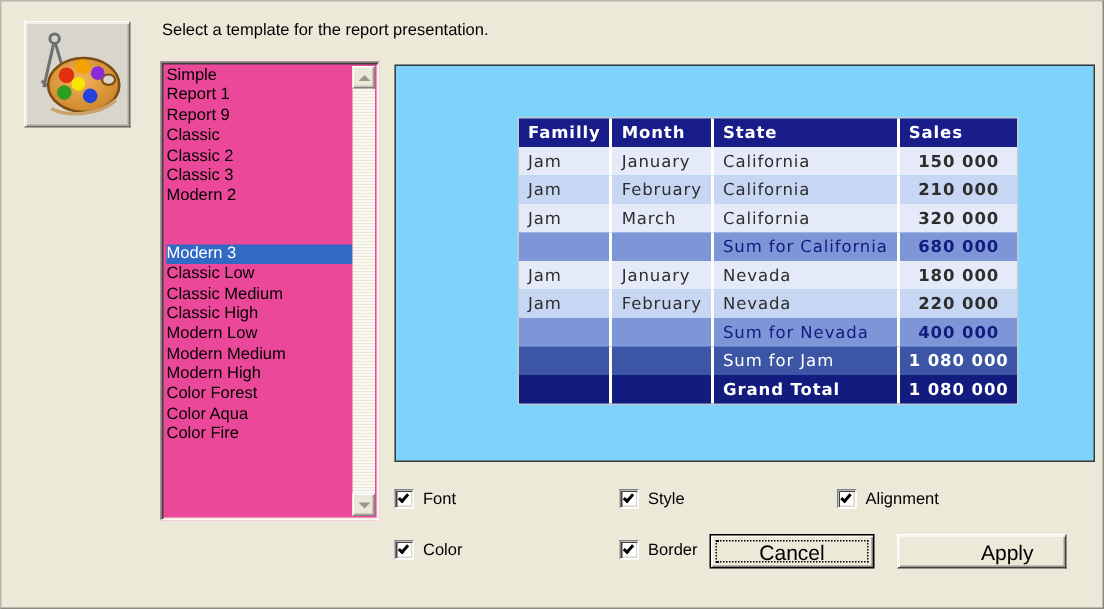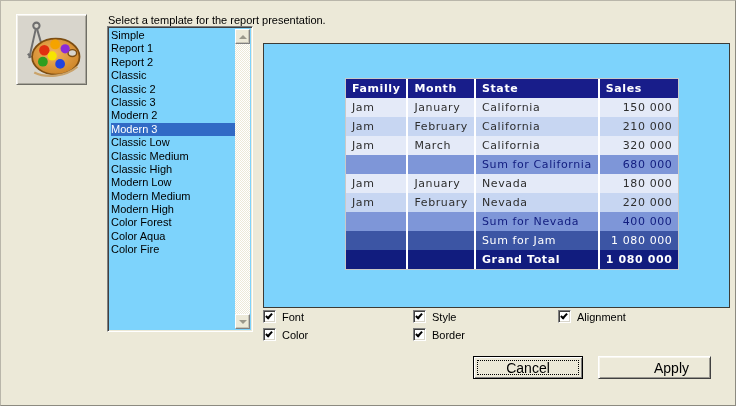--- a/index.html
+++ b/index.html
@@ -24,29 +24,29 @@
     border:1px solid; border-color:#ffffff #6f6e66 #6f6e66 #ffffff;
     box-shadow: inset 1px 1px 0 #f1efe8, inset -1px -1px 0 #a9a79c;
   }
   .icon-frame svg { width:100%; height:100%; display:block; }
 
   
   .title { position:absolute; left:108px; top:14px; }
 
   
   .listbox {
-    position:absolute; left:107px; top:26px; width:146px; height:306px;
-    background:#7dd3fc;
+    position:absolute; left:107px; top:41px; width:146px; height:306px;
+    background:#ec4899;
     border:1px solid; border-color:#808080 #fff #fff #808080;
     box-shadow: inset 1px 1px 0 #404040, inset -1px -1px 0 #ece9d8;
     padding:2px 17px 2px 3px;
     overflow:hidden;
   }
   .list-item { height:13.4px; line-height:13.4px; white-space:nowrap; cursor:default; }
-  .list-item.selected { background:var(--selection,#316ac5); color:#fff; }
+  .list-item.selected { background:var(--selection,#316ac5); color:#fff;margin-top:25px; }
 
   .scrollbar {
     position:absolute; top:2px; right:2px; bottom:2px; width:15px;
     background-image: conic-gradient(#ffffff 25%, #ece9d8 0 50%, #ffffff 0 75%, #ece9d8 0);
     background-size:2px 2px;
   }
   .sb-btn {
     position:absolute; left:0; width:15px; height:15px;
     background:#ece9d8;
     border:1px solid; border-color:#fff #808080 #808080 #fff;
@@ -70,33 +70,33 @@
     border:1px solid #c9c9c9;
   }
   .preview-table td, .preview-table th {
     height:19px; padding:0 6px; white-space:nowrap; text-align:left;
     border-right:2px solid #fff;
   }
   .preview-table td:last-child, .preview-table th:last-child { border-right:none; }
   .preview-table col.c0 { width:46px; } .preview-table col.c1 { width:62px; }
   .preview-table col.c2 { width:112px; } .preview-table col.c3 { width:68px; }
   .preview-table th { background:var(--header-bg,#181d8a); color:#fff; font-weight:bold; }
-  .preview-table td.num { text-align:right; }
+  .preview-table td.num { text-align:center;font-weight:bold; }
   tr.light td { background:var(--row-light,#e4eaf8); color:#2e2e2e; }
   tr.mid   td { background:var(--row-mid,#c7d6f2);   color:#2e2e2e; }
   tr.sum   td { background:var(--sum-bg,#7e96d8);    color:var(--total-bg,#111c7e); }
   tr.sum2  td { background:var(--sum2-bg,#3c55a4);   color:#fff; }
   tr.total td { background:var(--total-bg,#111c7e);  color:#fff; font-weight:bold; }
 
   
   .checks {
     position:absolute; left:263px; top:310px;
     display:grid; grid-template-columns:150px 145px 170px; row-gap:5px;
   }
-  .check { display:flex; align-items:center; gap:6px; cursor:default; }
+  .check { display:flex; align-items:center; gap:6px; cursor:default;margin-top:16px; }
   .box {
     width:13px; height:13px; background:#fff; flex:0 0 13px;
     border:1px solid; border-color:#808080 #fff #fff #808080;
     box-shadow: inset 1px 1px 0 #404040, inset -1px -1px 0 #d8d5ca;
     position:relative;
   }
   .box .tick {
     position:absolute; left:3px; top:1px; width:4px; height:7px;
     border-right:2px solid #000; border-bottom:2px solid #000;
     transform:rotate(42deg);
@@ -157,21 +157,21 @@
     <path d="M12 40 C20 44 34 43 42 36" stroke="#caa36a" stroke-width="1.6" fill="none"></path>
   </svg>
 </div>
 
 <div class="title">Select a template for the report presentation.</div>
 
 <div class="listbox">
   <div>
       <div class="list-item">Simple</div>
       <div class="list-item">Report 1</div>
-      <div class="list-item">Report 2</div>
+      <div class="list-item">Report 9</div>
       <div class="list-item">Classic</div>
       <div class="list-item">Classic 2</div>
       <div class="list-item">Classic 3</div>
       <div class="list-item">Modern 2</div>
       <div class="list-item selected">Modern 3</div>
       <div class="list-item">Classic Low</div>
       <div class="list-item">Classic Medium</div>
       <div class="list-item">Classic High</div>
       <div class="list-item">Modern Low</div>
       <div class="list-item">Modern Medium</div>

